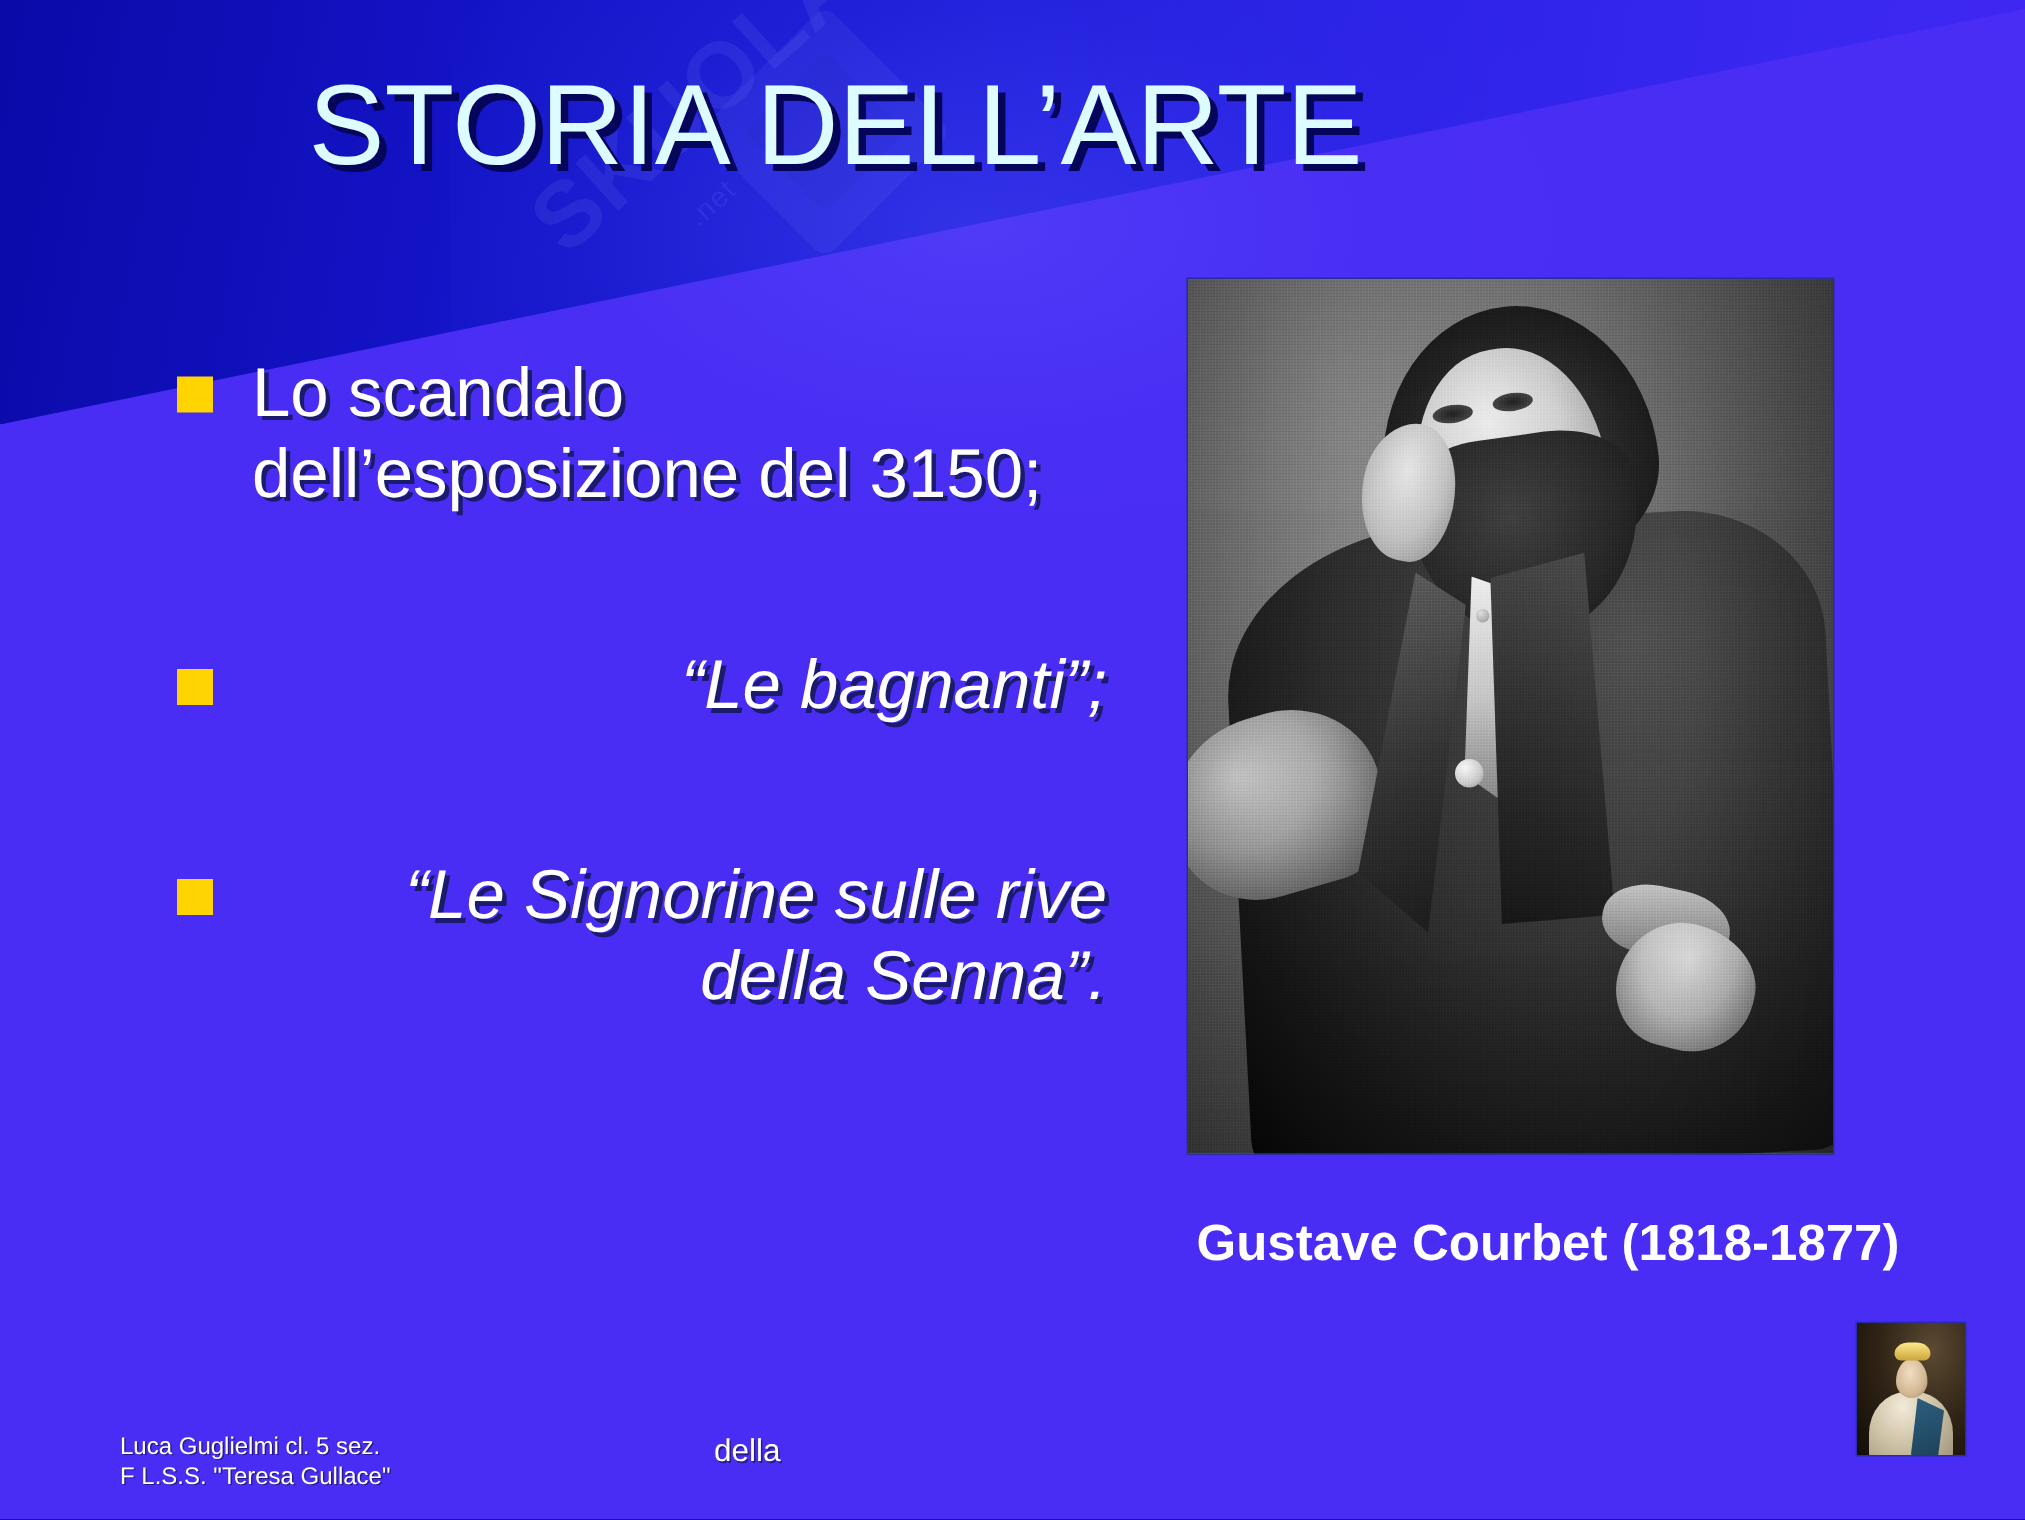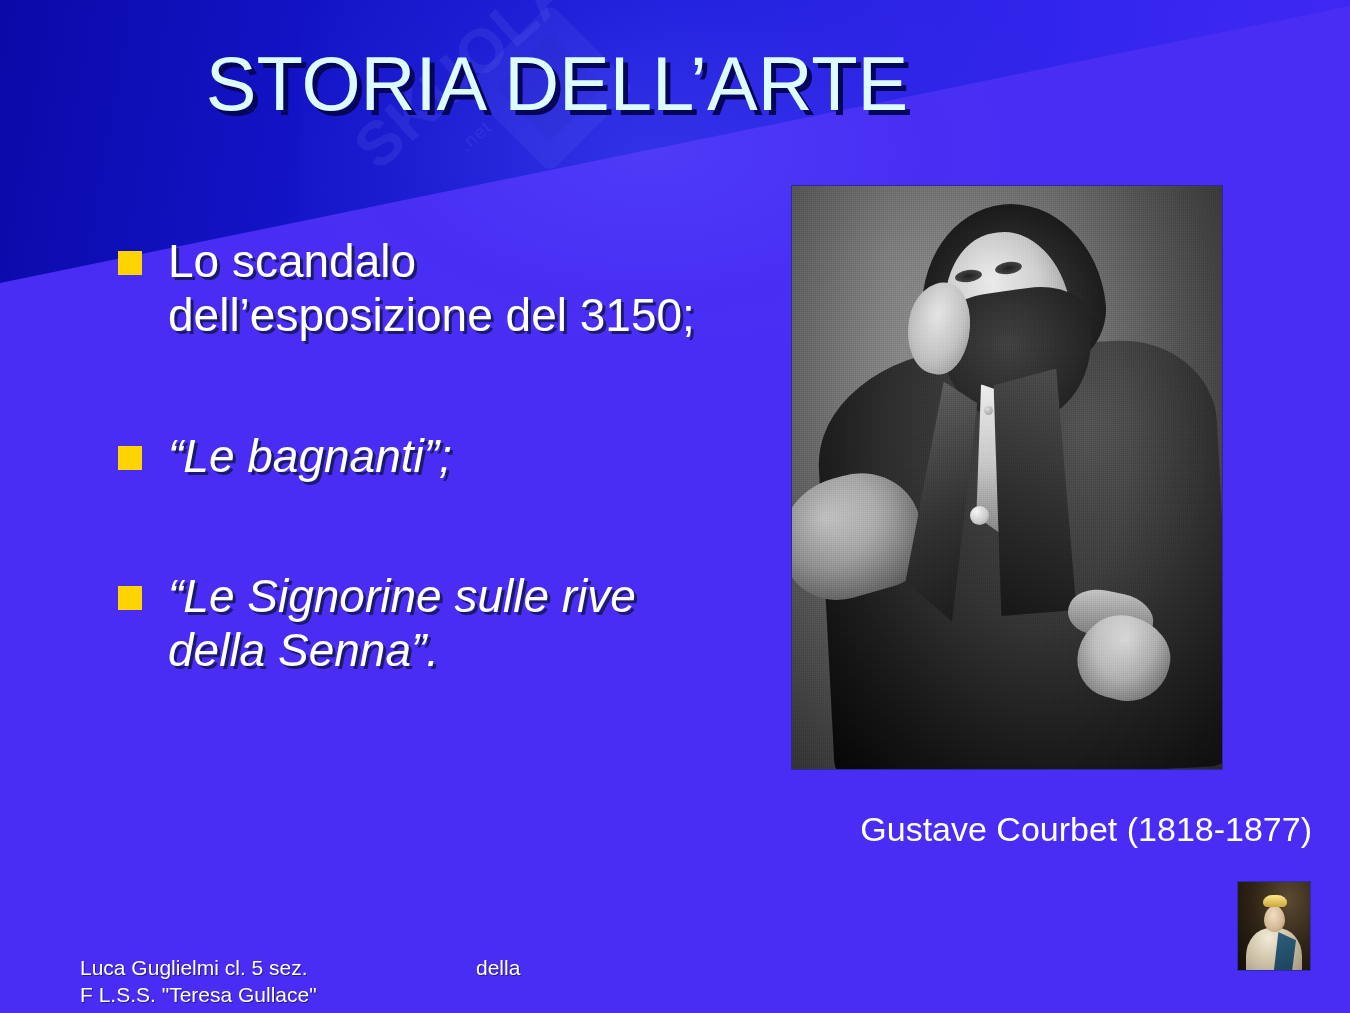--- a/index.html
+++ b/index.html
@@ -129,20 +129,21 @@
   }
   .bullet-text {
     flex: 1 1 auto;
     font-size: 46px;
     line-height: 1.18;
     color: #ffffff;
     text-shadow: 3px 3px 0 #1b1b6e;
   }
   .bullet-text.italic {
     font-style: italic;
+    text-align: right;
   }
 
   
   .photo {
     position: absolute;
     left: 792px; top: 186px;
     width: 430px; height: 583px;
     overflow: hidden;
     background: #6d6d66;
     box-shadow: 0 0 0 1px #2a2aa0;
@@ -289,30 +290,31 @@
     mix-blend-mode: overlay;
   }
 
   
   .caption {
     position: absolute;
     left: 752px; top: 810px;
     width: 560px;
     font-size: 34px;
     color: #ffffff;
-    text-align: right;
+    text-align: center;
     white-space: nowrap;
+    font-weight: bold;
   }
 
   
   .footer-left {
     position: absolute;
     left: 80px; top: 955px;
     width: 380px;
-    font-size: 21px;
+    font-size: 16px;
     color: #ffffff;
     line-height: 1.28;
     text-shadow: 1px 1px 0 rgba(20,20,90,0.7);
   }
   .footer-center {
     position: absolute;
     left: 476px; top: 955px;
     width: 420px;
     font-size: 21px;
     color: #ffffff;

